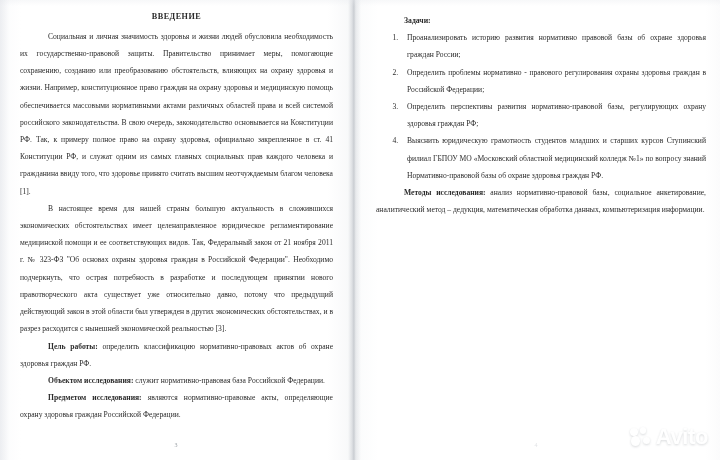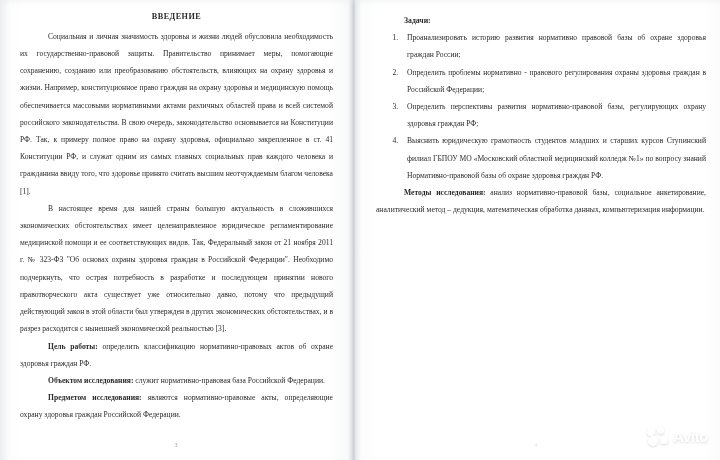--- a/index.html
+++ b/index.html
@@ -150,21 +150,21 @@
     border-radius: 50%;
     background: #ffffff;
   }
   .wm-d1 { width: 8px;  height: 8px;  left: 0px;   top: 1px; }
   .wm-d2 { width: 6.5px;height: 6.5px;left: 10px;  top: 0px; }
   .wm-d3 { width: 9.5px;height: 9.5px;left: 1px;   top: 9px; }
   .wm-d4 { width: 7.5px;height: 7.5px;left: 13px;  top: 9.5px; }
   .wm-text {
     font-family: "Liberation Sans", "DejaVu Sans", sans-serif;
     font-weight: bold;
-    font-size: 15px;
+    font-size: 22px;
     line-height: 19px;
     color: #ffffff;
     letter-spacing: -0.4px;
   }
 </style>
 </head>
 <body>
 
 <div class="scan">
 

